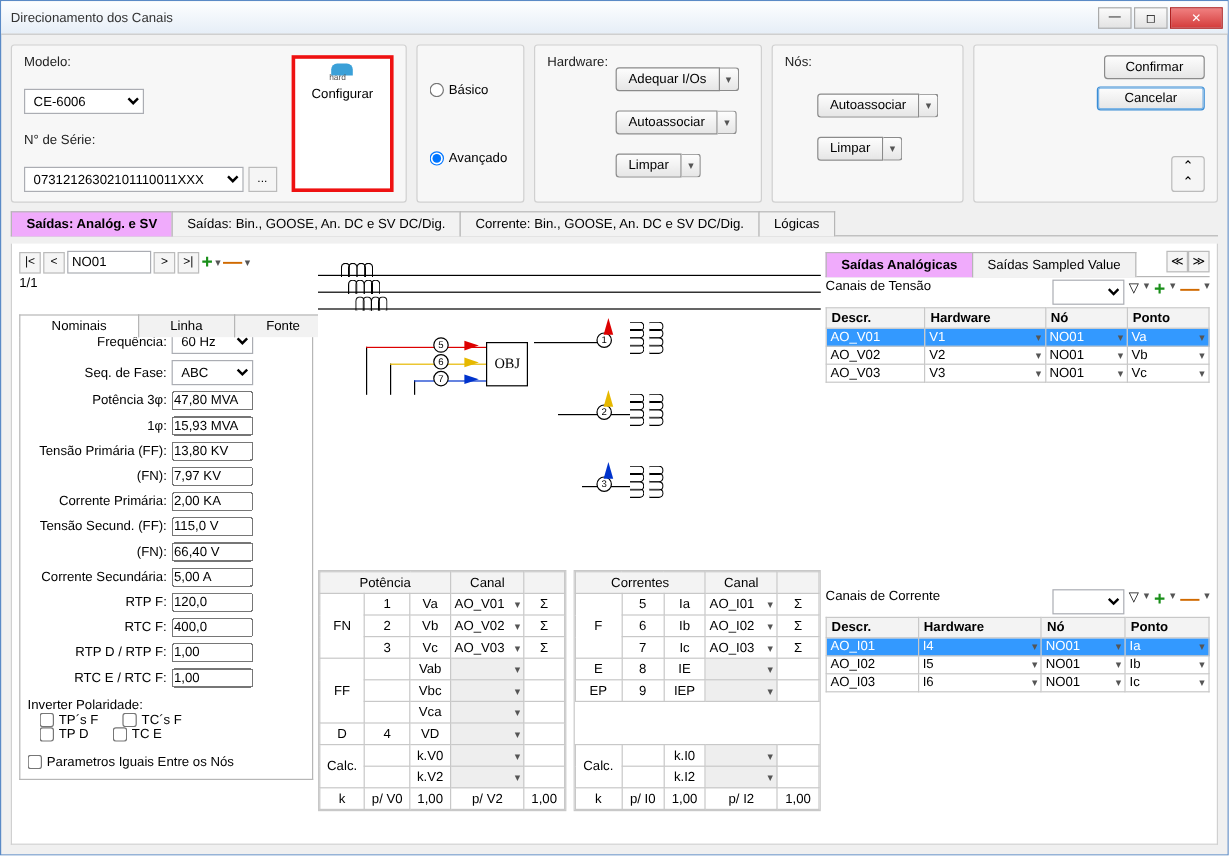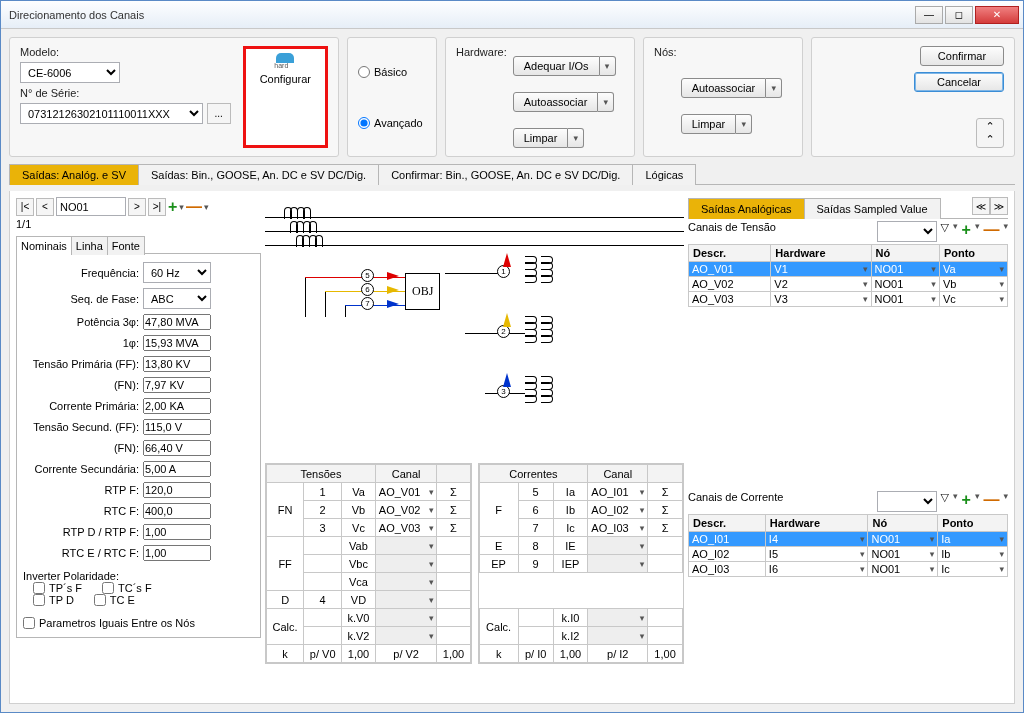--- a/index.html
+++ b/index.html
@@ -20,32 +20,32 @@
 .configurar { border: 3px solid #e11; padding: 4px 14px; background: #fff; display: flex; flex-direction: column; align-items: center; gap: 1px; cursor: pointer; }
 .hard-ico { width: 18px; height: 10px; border-radius: 5px 5px 0 0; background: #3aa0d8; position: relative; }
 .hard-ico::after { content: "hard"; position: absolute; top: 9px; left: -2px; font-size: 7px; color: #555; }
 .radio { display: flex; align-items: center; gap: 4px; }
 input[type=radio] { width: 12px; height: 12px; }
 .dropsplit { display: inline-flex; margin-top: 10px; }
 .dropsplit .btn { border-radius: 3px 0 0 3px; }
 .dropsplit .dd { border: 1px solid #8b8b8b; border-left: none; background: linear-gradient(#fdfdfd,#e6e6e6); width: 16px; display: flex; align-items: center; justify-content: center; border-radius: 0 3px 3px 0; cursor: pointer; }
 .tabs { display: flex; border-bottom: 1px solid #b6b6b6; }
 .tab { border: 1px solid #b6b6b6; border-bottom: none; padding: 4px 12px; background: #f2f2f2; margin-right: -1px; cursor: pointer; position: relative; top: 1px; }
-.tab.active { background: #eab308; font-weight: normal; }
+.tab.active { background: #f0abfc; font-weight: bold; }
 .mainarea { flex: 1; display: flex; gap: 4px; border: 1px solid #d0d0d0; border-top: none; background: #fff; padding: 6px; }
 .col { display: flex; flex-direction: column; }
 .leftcol { width: 245px; }
 .midcol { flex: 1; }
 .rightcol { width: 320px; }
 .navrow { display: flex; align-items: center; gap: 2px; margin-bottom: 2px; }
 .smallbtn { width: 18px; height: 18px; border: 1px solid #bbb; background: #f5f5f5; display: flex; align-items: center; justify-content: center; font-size: 10px; cursor: pointer; }
 .plus { color: #1a8f1a; font-size: 16px; font-weight: bold; }
 .minus { color: #d06a00; font-size: 16px; font-weight: bold; }
 .subtabs { display: flex; border-bottom: 1px solid #b6b6b6; margin-top: 4px; }
-.subtab { border: 1px solid #b6b6b6; border-bottom: none; padding: 3px 4px; background: #f2f2f2; margin-right: -1px; cursor: pointer; position: relative; top: 2px; }
+.subtab { border: 1px solid #b6b6b6; border-bottom: none; padding: 3px 26px; background: #f2f2f2; margin-right: -1px; cursor: pointer; position: relative; top: 16px; }
 .subtab.active { background: #fff; }
 .nomgrid { border: 1px solid #b6b6b6; border-top: none; padding: 8px 6px; display: flex; flex-direction: column; gap: 5px; }
 .gr { display: flex; align-items: center; gap: 4px; }
 .gr label { width: 116px; text-align: right; }
 .gr .fld { width: 68px; }
 .cbrow { display: flex; align-items: center; gap: 4px; }
 .cbrow input { width: 12px; height: 12px; }
 .diagram { border: none; height: 260px; position: relative; background: #fff; }
 .wire { position: absolute; background: #000; }
 .coil { position: absolute; display: flex; }
@@ -79,21 +79,21 @@
     <div class="winbtns">
       <div class="winbtn">—</div>
       <div class="winbtn">◻</div>
       <div class="winbtn close">✕</div>
     </div>
   </div>
 
   <div class="content">
     <div class="toprow">
       <div class="panel" style="flex:0 0 330px; display:flex; gap:12px;">
-        <div style="display:flex; flex-direction:column; gap:4px; flex:1;">
+        <div style="display:flex; flex-direction:column; gap:16px; flex:1;">
           <span class="lbl">Modelo:</span>
           <select style="width:100px;"><option>CE-6006</option></select>
           <span class="lbl">N° de Série:</span>
           <div style="display:flex; gap:4px;">
             <select style="flex:1;"><option>07312126302101110011XXX</option></select>
             <button class="smallbtn" style="width:24px;height:21px;">...</button>
           </div>
         </div>
         <div class="configurar">
           <div class="hard-ico"></div>
@@ -163,21 +163,21 @@
         <button class="btn" style="width:84px;">Confirmar</button>
         <button class="btn" style="width:90px; border-color:#3a8dd6; box-shadow:0 0 0 1px #7fb6e6 inset;">Cancelar</button>
         <div style="flex:1"></div>
         <div class="doublechev">⌃<br>⌃</div>
       </div>
     </div>
 
     <div class="tabs">
       <div class="tab active">Saídas: Analóg. e SV</div>
       <div class="tab">Saídas: Bin., GOOSE, An. DC e SV DC/Dig.</div>
-      <div class="tab">Confirmar: Bin., GOOSE, An. DC e SV DC/Dig.</div>
+      <div class="tab">Corrente: Bin., GOOSE, An. DC e SV DC/Dig.</div>
       <div class="tab">Lógicas</div>
     </div>
 
     <div class="mainarea">
 
       <div class="col leftcol">
         <div class="navrow">
           <button class="smallbtn">|&lt;</button>
           <button class="smallbtn">&lt;</button>
           <input type="text" style="width: 70px;" value="NO01">
@@ -369,21 +369,21 @@
           <div style="position:absolute;left:122px;top:89px;border-top:4px solid transparent;border-bottom:4px solid transparent;border-left:12px solid #e6b800;"></div>
           <div style="position:absolute;left:122px;top:103px;border-top:4px solid transparent;border-bottom:4px solid transparent;border-left:12px solid #0033cc;"></div>
         </div>
 
         <div class="bottompanel">
 
           <div class="vt-table-wrap" style="flex:1;">
             <table class="data">
               <tbody>
                   <tr>
-                    <th colspan="3">Tensões</th>
+                    <th colspan="3">Potência</th>
                     <th>Canal</th>
                     <th></th>
                   </tr>
               <tr>
                     <td rowspan="3">FN</td>
                     <td>1</td>
                     <td>Va</td>
                     <td><span class="seldd">
                         <span>AO_V01</span>
                         <span class="caret">▾</span>

